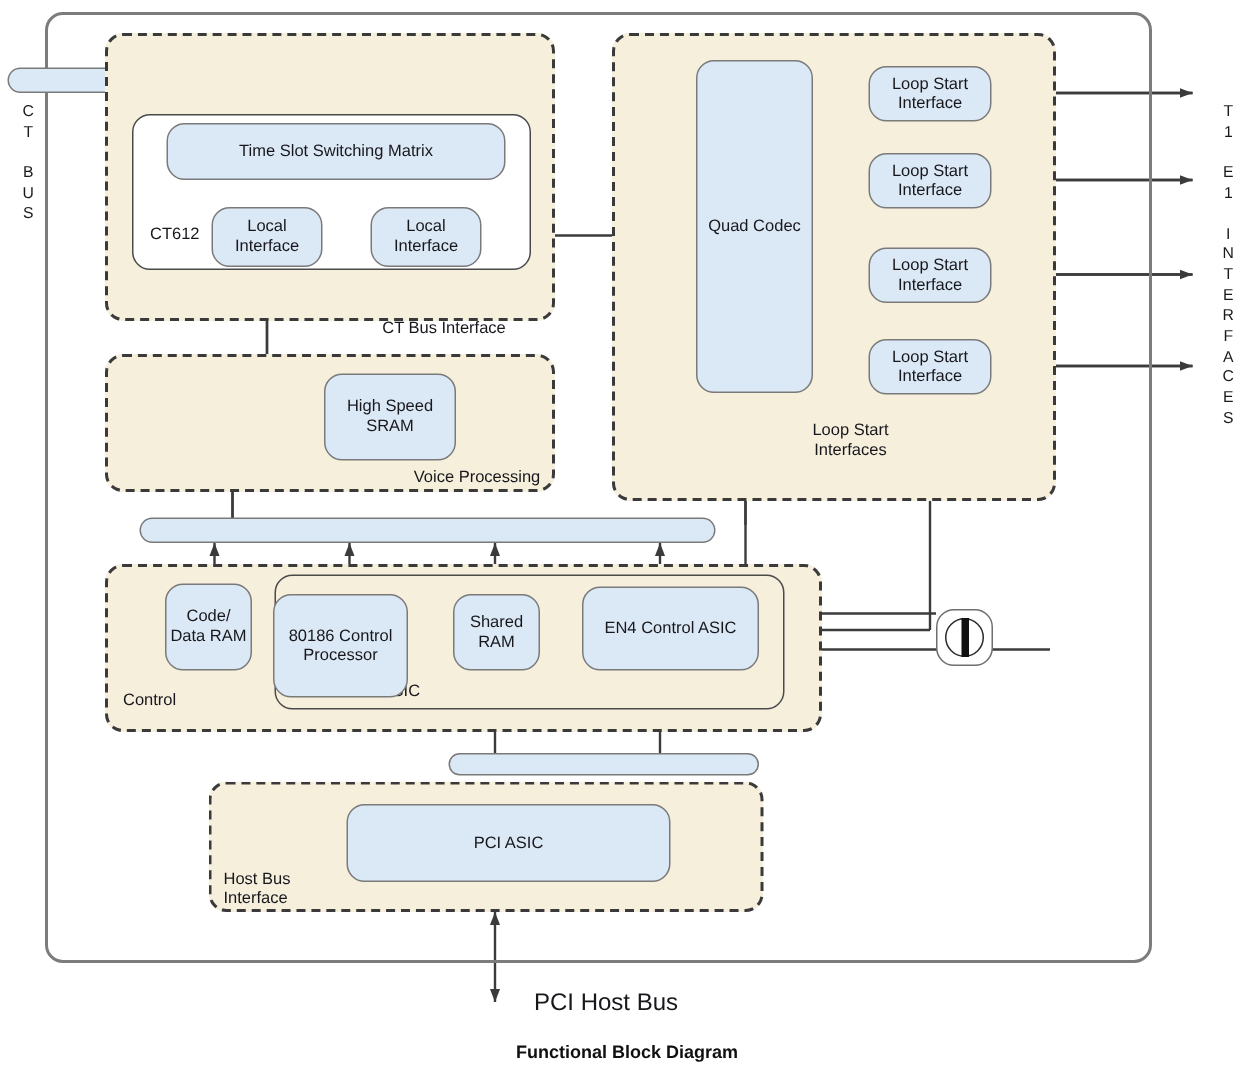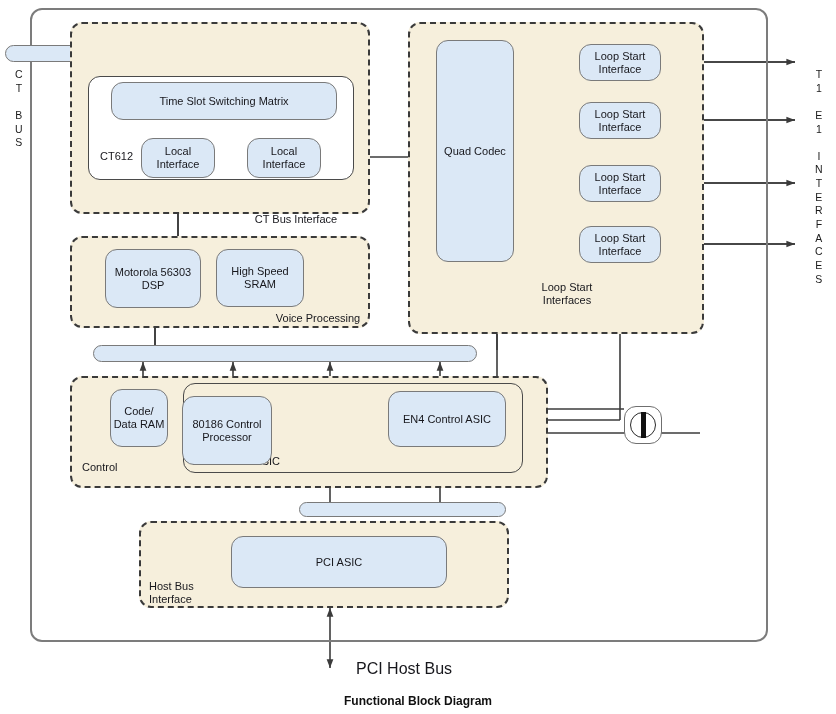--- a/index.html
+++ b/index.html
@@ -196,57 +196,56 @@
   <div class="abs block" style="left:141px;top:138px;width:74px;height:40px;">Local
 Interface</div>
 
   <div class="abs block" style="left:247px;top:138px;width:74px;height:40px;">Local
 Interface</div>
 
   <div class="abs group-box" style="left:408px;top:22px;width:296px;height:312px;"></div>
   <div class="abs group-label" style="left:512px;top:281px;width:110px;">Loop Start
 Interfaces</div>
 
-  <div class="abs block" style="left:436px;top:40px;width:78px;height:222px;">Quad
+  <div class="abs block" style="left:464px;top:40px;width:78px;height:222px;">Quad
 Codec</div>
 
   <div class="abs block" style="left:579px;top:44px;width:82px;height:37px;">Loop Start
 Interface</div>
   <div class="abs block" style="left:579px;top:102px;width:82px;height:37px;">Loop Start
 Interface</div>
   <div class="abs block" style="left:579px;top:165px;width:82px;height:37px;">Loop Start
 Interface</div>
   <div class="abs block" style="left:579px;top:226px;width:82px;height:37px;">Loop Start
 Interface</div>
 
   <div class="abs group-box" style="left:70px;top:236px;width:300px;height:92px;"></div>
   <div class="abs group-label" style="left:266px;top:312px;width:104px;">Voice Processing</div>
 
-  <div class="abs block" style="left:105px;top:249px;width:96px;height:59px;">Motorola
-56303
-DSP</div>
   <div class="abs block" style="left:216px;top:249px;width:88px;height:58px;">High
 Speed
 SRAM</div>
 
   <div class="abs busbar" style="left:93px;top:345px;width:384px;height:17px;"></div>
 
   <div class="abs group-box" style="left:70px;top:376px;width:478px;height:112px;"></div>
   <div class="abs plain-label" style="left:82px;top:461px;width:70px;">Control</div>
 
   <div class="abs block" style="left:110px;top:389px;width:58px;height:58px;">Code/
 Data
 RAM</div>
 
   <div class="abs chip-outline transparent" style="left:183px;top:383px;width:340px;height:90px;"></div>
   <div class="abs plain-label" style="left:192px;top:455px;width:120px;">EN4 Control ASIC</div>
 
   <div class="abs block" style="left:182px;top:396px;width:90px;height:69px;">80186
 Control
 Processor</div>
+  <div class="abs block" style="left:302px;top:396px;width:58px;height:51px;">Shared
+RAM</div>
   <div class="abs block" style="left:388px;top:391px;width:118px;height:56px;">EN4
 Control
 ASIC</div>
 
   <div class="abs jack" style="left:624px;top:406px;width:38px;height:38px;">
     <span class="circ">
       <span class="bar"></span>
     </span>
   </div>
 

